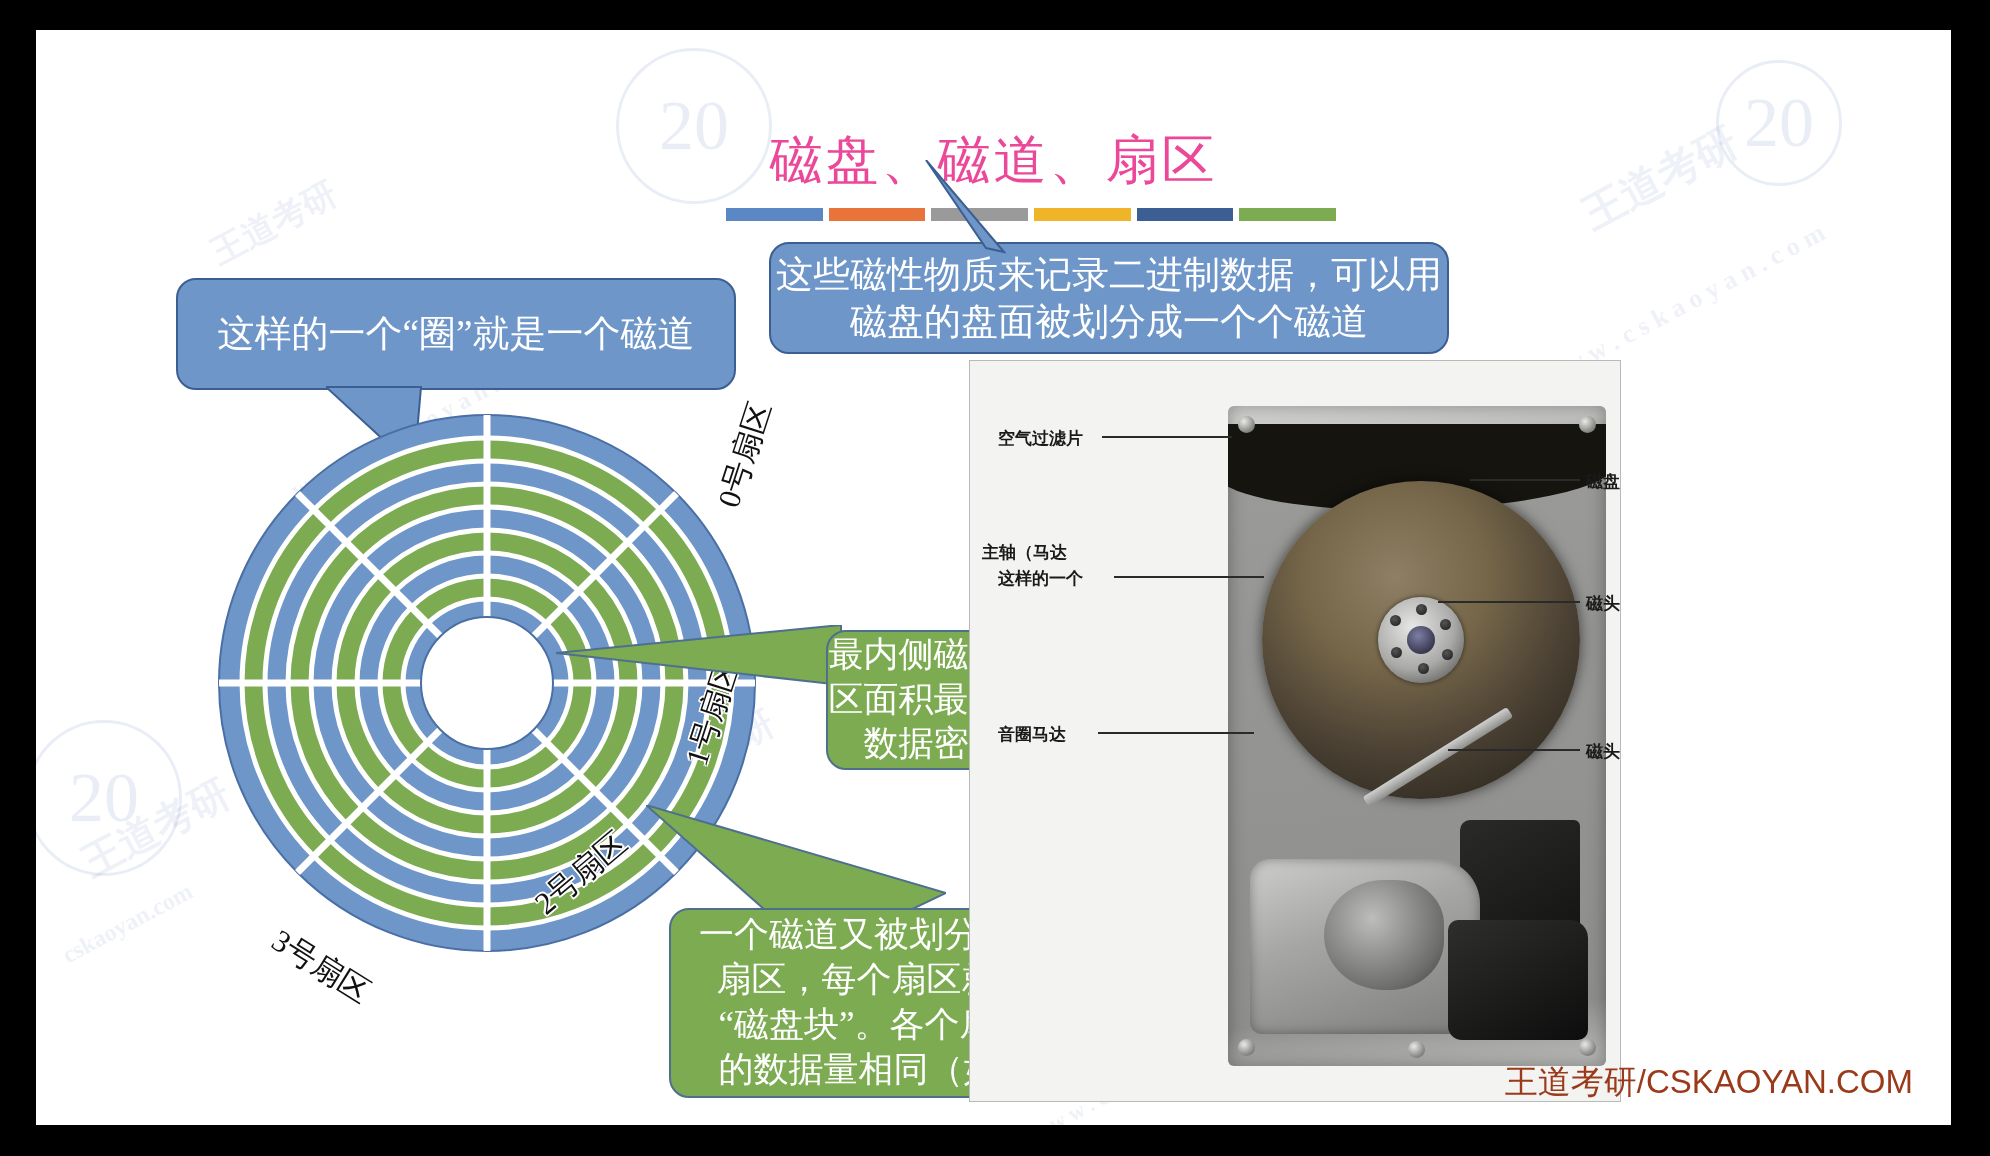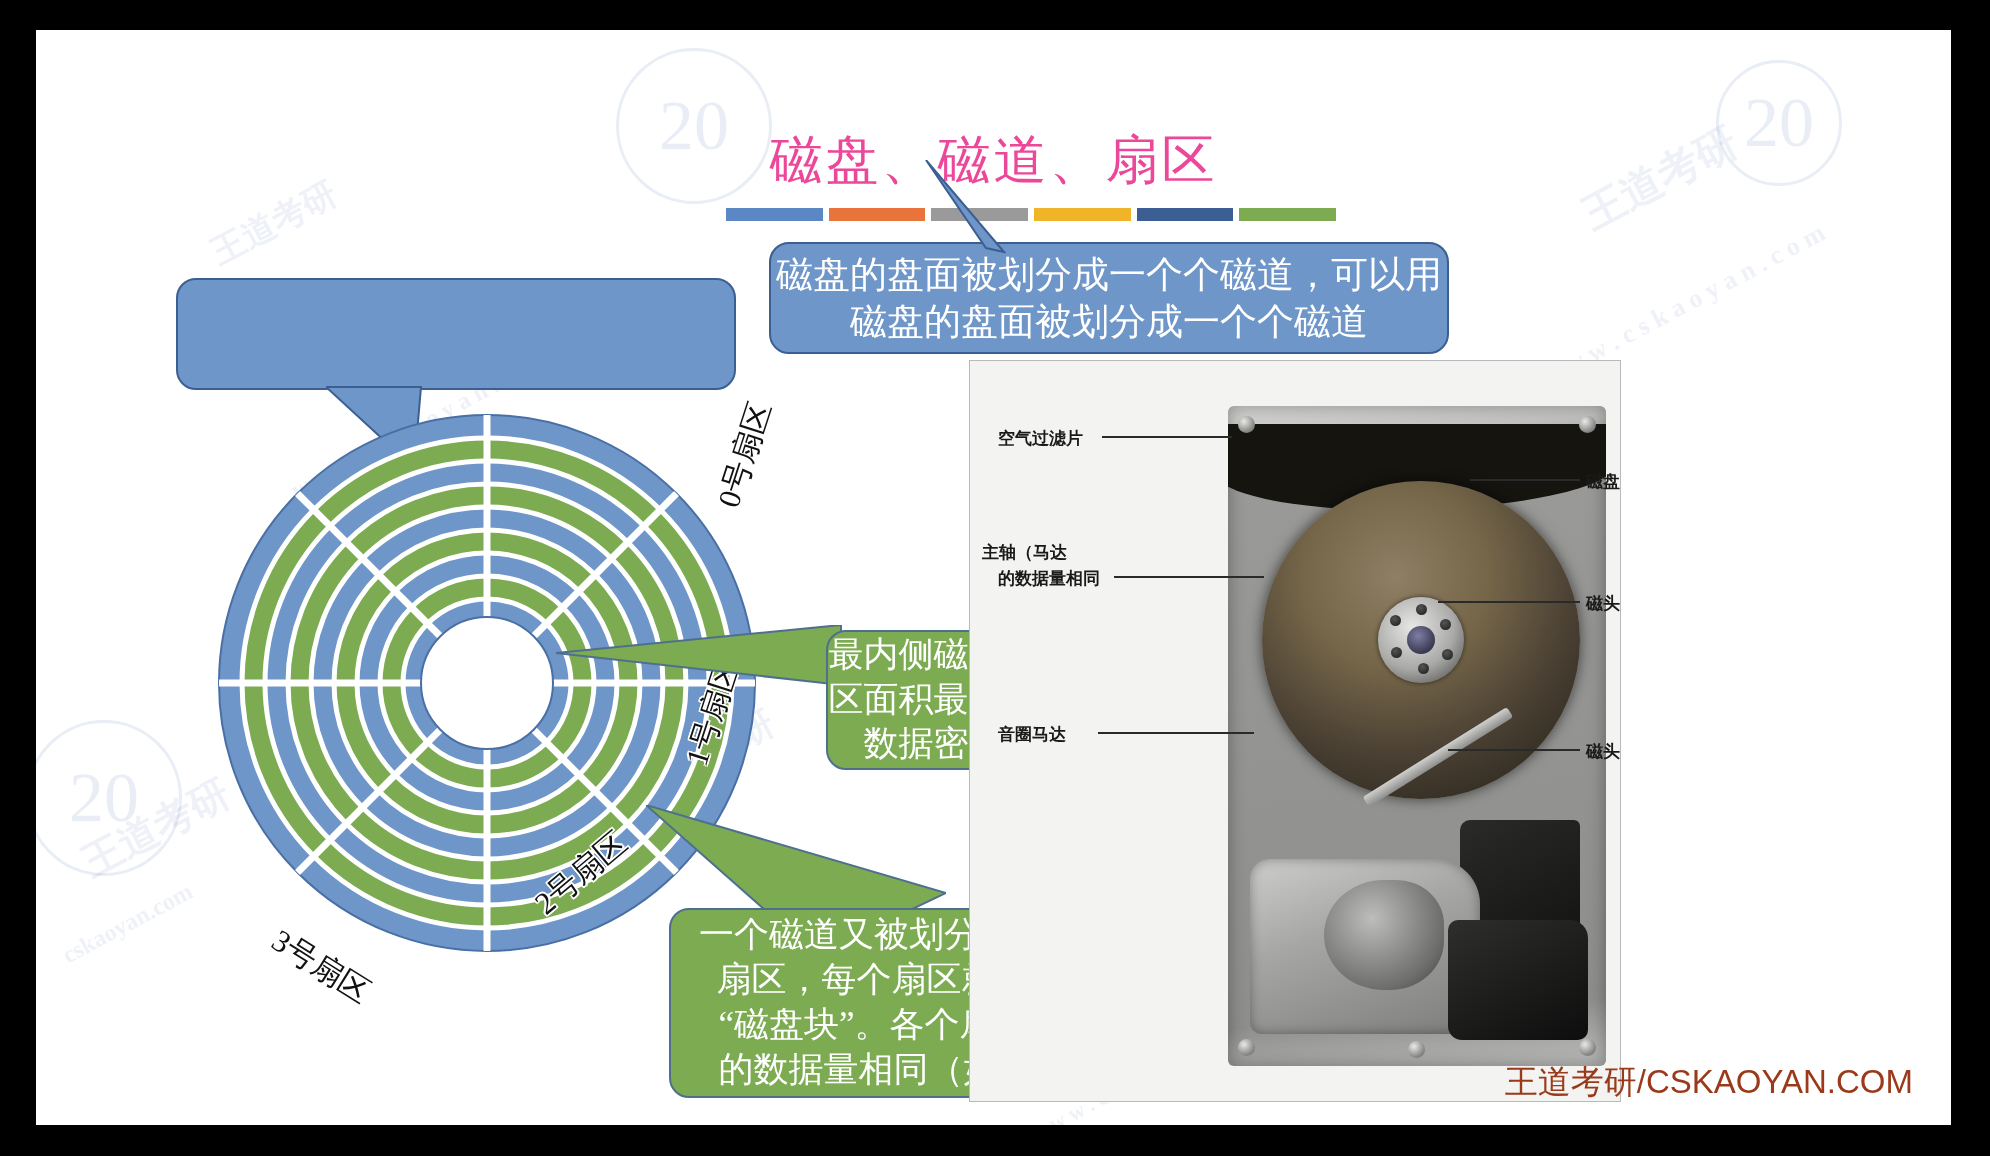--- a/index.html
+++ b/index.html
@@ -208,31 +208,32 @@
       <i style="background: rgb(91, 135, 197); flex: 1 1 0%; margin-right: 6px;"></i>
       <i style="background: rgb(232, 116, 59); flex: 1 1 0%; margin-right: 6px;"></i>
       <i style="background: rgb(154, 154, 154); flex: 1 1 0%; margin-right: 6px;"></i>
       <i style="background: rgb(240, 180, 41); flex: 1 1 0%; margin-right: 6px;"></i>
       <i style="background: rgb(59, 95, 146); flex: 1 1 0%; margin-right: 6px;"></i>
       <i style="background: rgb(124, 171, 82); flex: 1 1 0%; margin-right: 0px;"></i>
     </div>
 
   <div class="callout blue" style="left: 733px; top: 212px; width: 680px; height: 112px; font-size: 37px; background: rgb(110, 150, 200); border-color: rgb(59, 95, 146);">
     <div>
-      <div>磁盘的盘面被划分成一个个磁道，可以用</div>
+      <div>这些磁性物质来记录二进制数据，可以用</div>
       <div>磁盘的盘面被划分成一个个磁道</div>
     </div>
   </div>
 
   <svg class="tail" style="left:800px;top:130px;width:170px;height:95px;">
     <polygon points="168,92 90,0 150,88" fill="#6e96c8" stroke="#3b5f92" stroke-width="2"></polygon>
   </svg>
 
   <div class="callout blue" style="left: 140px; top: 248px; width: 560px; height: 112px; font-size: 37px; background: rgb(110, 150, 200); border-color: rgb(59, 95, 146);">
     <div>
+      <div>这样的一个“圈”就是一个磁道</div>
     </div>
   </div>
   <svg class="tail" style="left:290px;top:355px;width:130px;height:85px;">
     <polygon points="0,2 95,2 88,83" fill="#6e96c8" stroke="#3b5f92" stroke-width="2"></polygon>
   </svg>
 
   <div id="disk">
     <svg width="546" height="546" viewBox="0 0 546 546">
       <defs>
         <clipPath id="diskclip">
@@ -323,21 +324,21 @@
       <div id="arm"></div>
       <div id="actuator"></div>
       <div id="actuator2"></div>
       <div id="vcm"></div>
     </div>
 
     <div class="plabel" style="left:28px;top:66px;">空气过滤片</div>
     <div class="pline" style="left:132px;top:75px;width:130px;"></div>
 
     <div class="plabel" style="left:12px;top:180px;">主轴（马达</div>
-    <div class="plabel" style="left:28px;top:206px;">的数据量相同</div>
+    <div class="plabel" style="left:28px;top:206px;">这样的一个</div>
     <div class="pline" style="left:144px;top:215px;width:150px;"></div>
 
     <div class="plabel" style="left:28px;top:362px;">音圈马达</div>
     <div class="pline" style="left:128px;top:371px;width:156px;"></div>
 
     <div class="pline" style="left:500px;top:118px;width:110px;"></div>
     <div class="plabel" style="left:616px;top:109px;">磁盘</div>
 
     <div class="pline" style="left:468px;top:240px;width:142px;"></div>
     <div class="plabel" style="left:616px;top:231px;">磁头</div>

